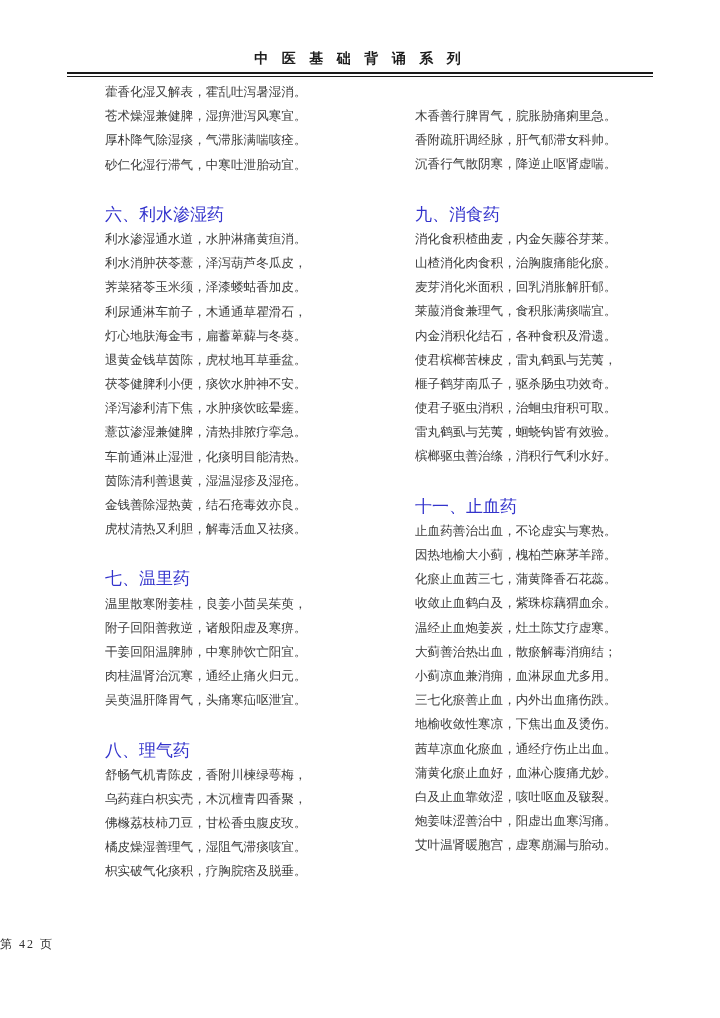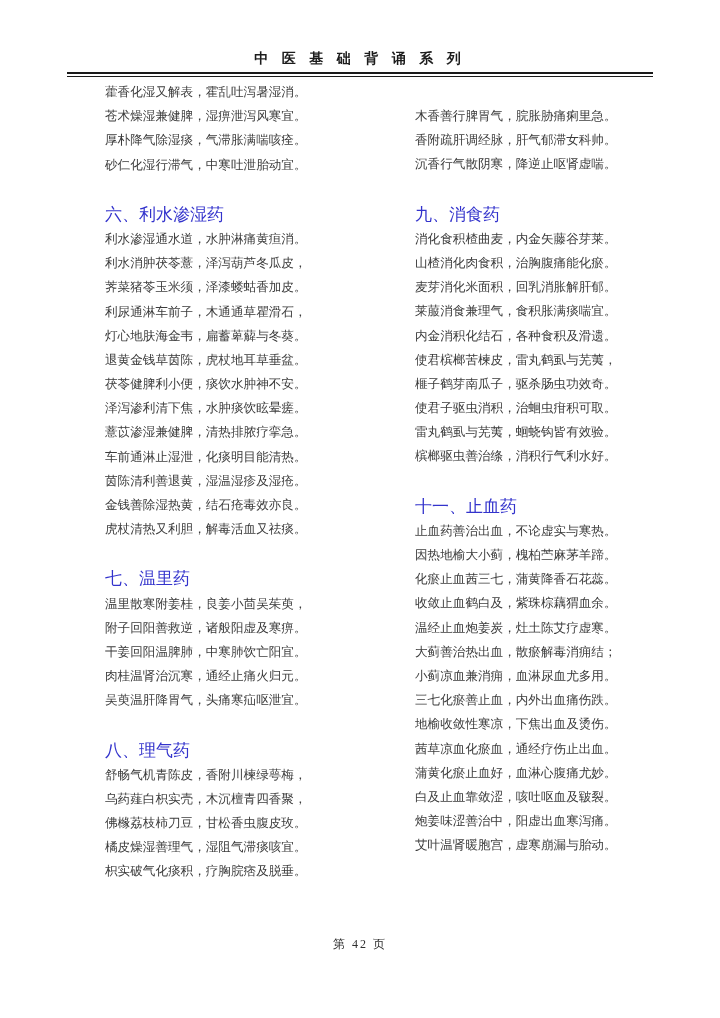--- a/index.html
+++ b/index.html
@@ -60,21 +60,20 @@
     font-size:17px;
     font-weight:normal;
     color:var(--accent,#3333cc);
     white-space:nowrap;
   }
   .block:first-child .section-heading { margin-top:0; }
   .footer {
     position:absolute;
     top:936px;
     left:0; right:0;
-    text-align:center;
     font-size:12px;
     color:#2e2e2e;
     letter-spacing:2px;
   }
 </style>
 </head>
 <body>
 
 <div class="page">
   <div class="header-title">中 医 基 础 背 诵 系 列</div>

